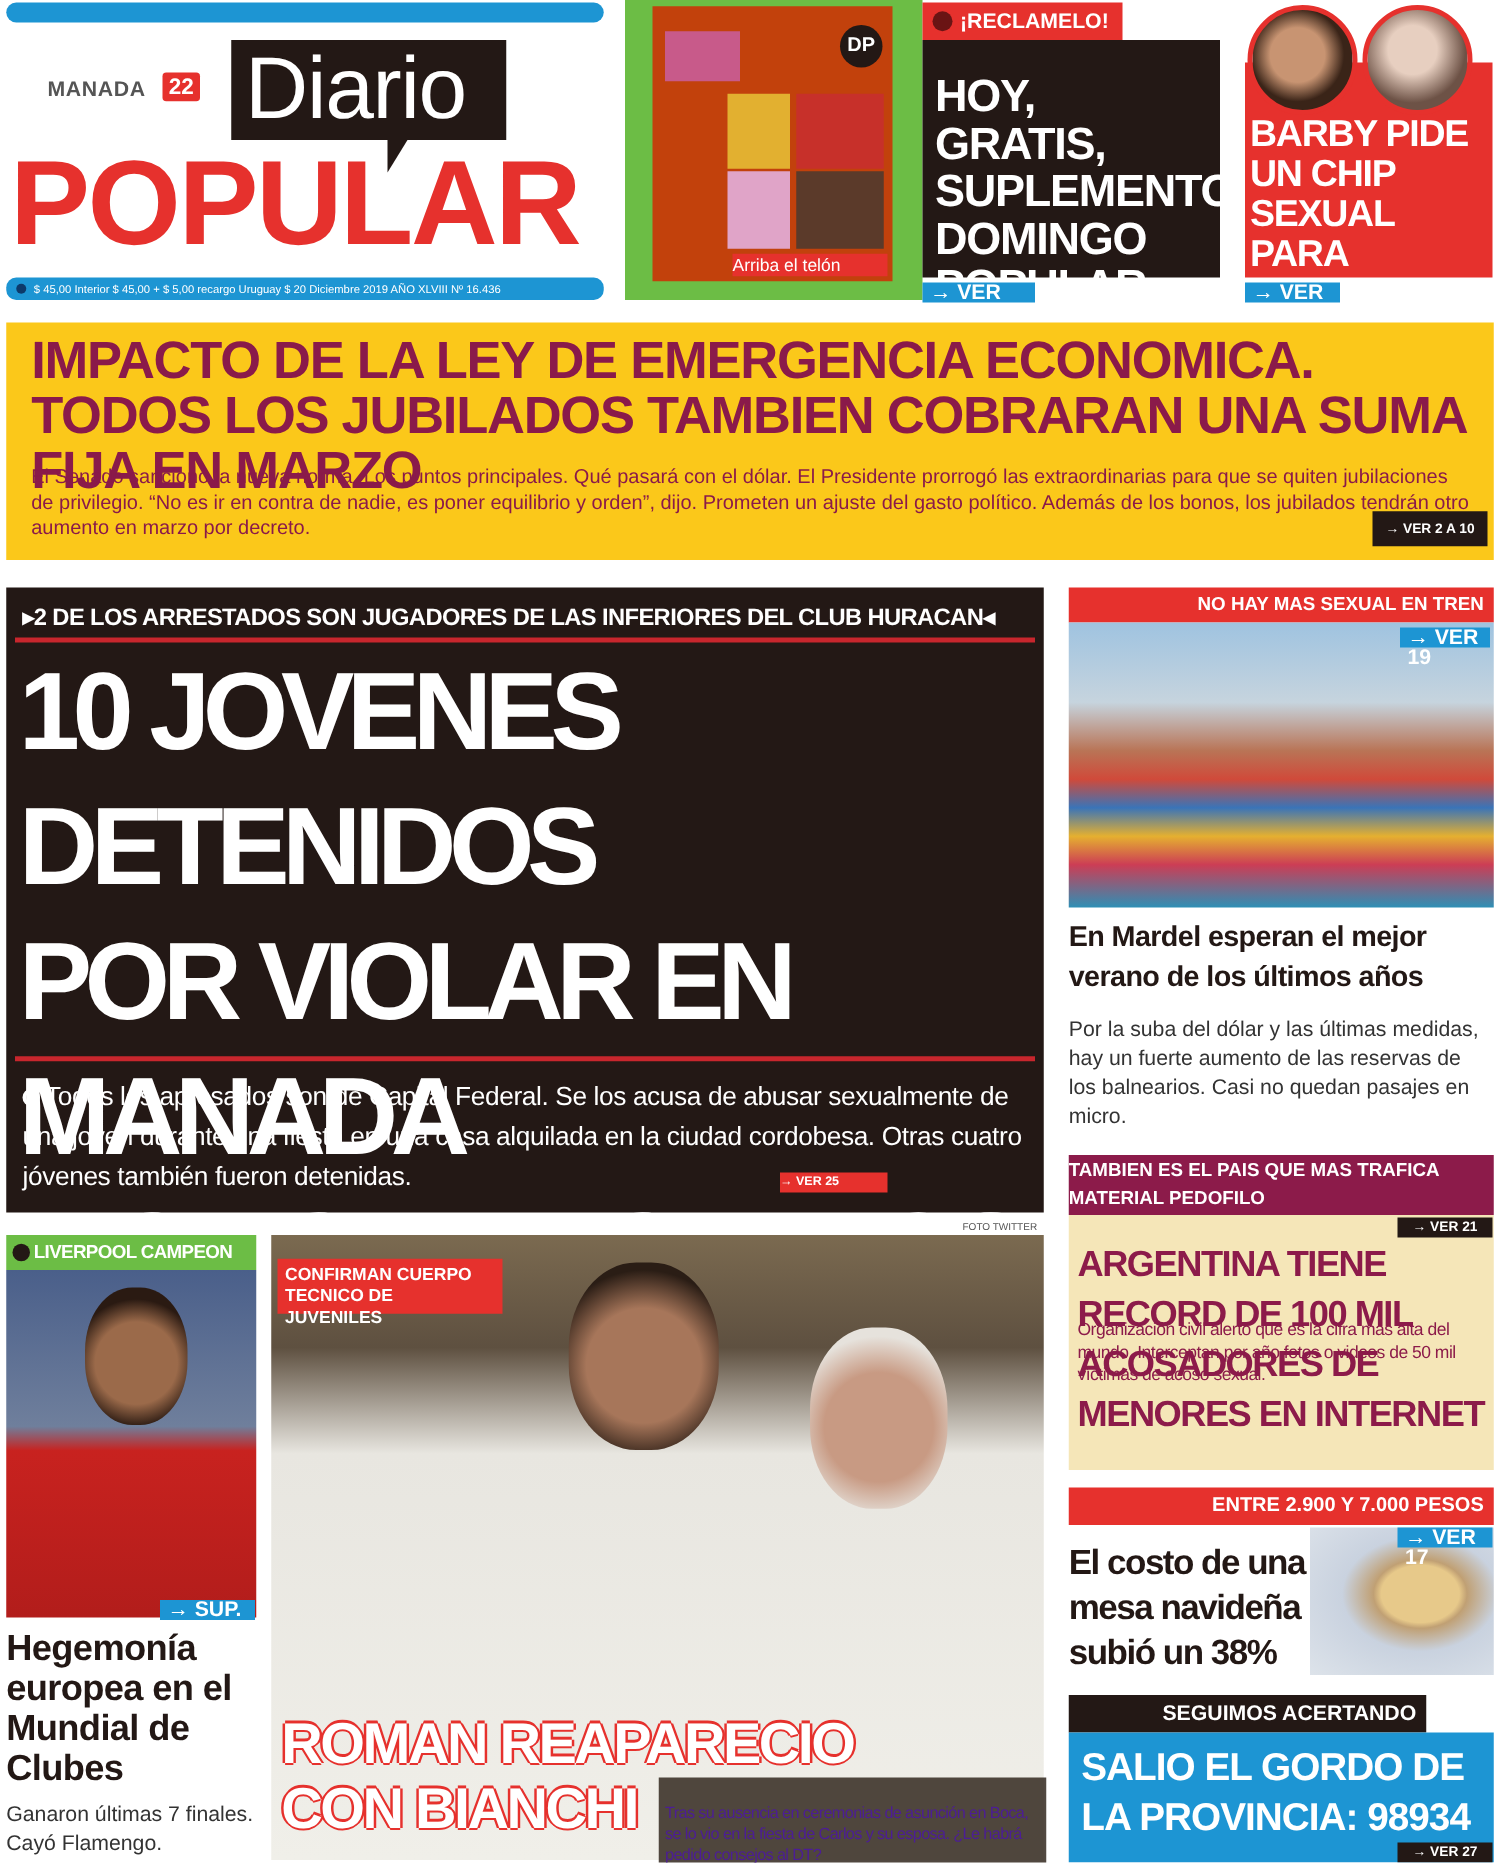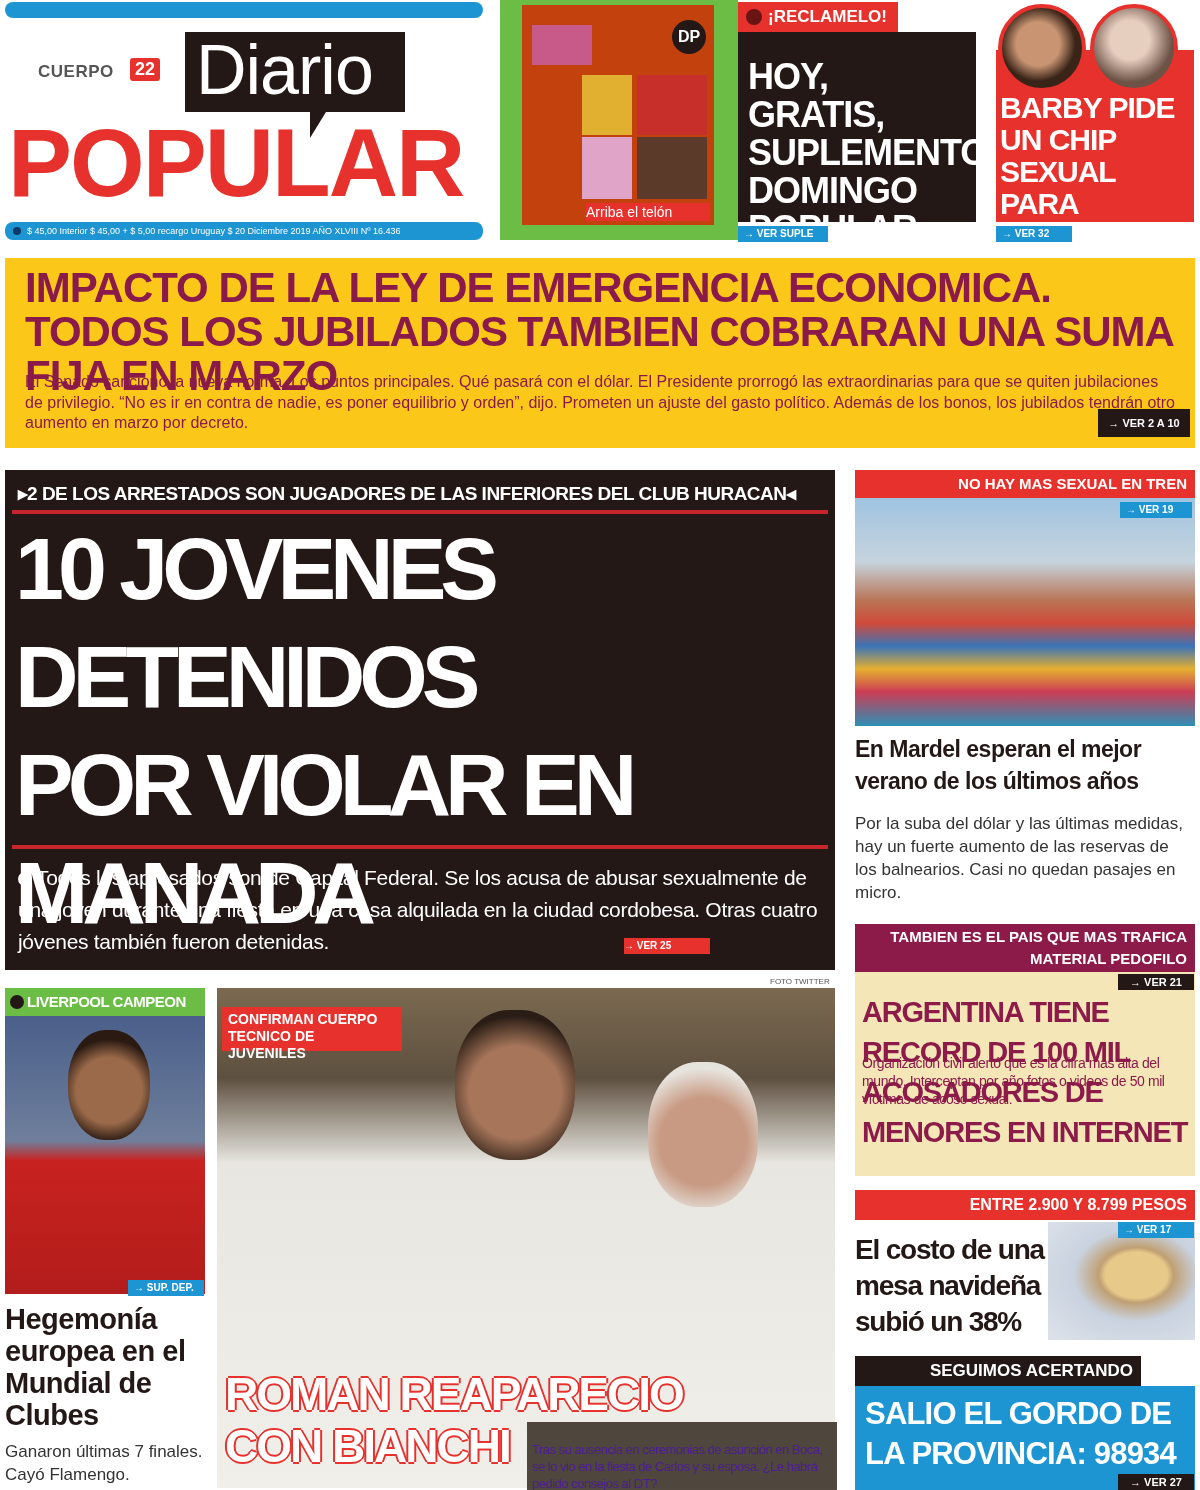--- a/index.html
+++ b/index.html
@@ -16,21 +16,21 @@
 #popular{left:8px;top:115px;font-size:96px;font-weight:bold;color:#e6312d;letter-spacing:-2px;line-height:96px}
 #pricebar{left:5px;top:222px;width:478px;height:18px;background:#1d95d3;border-radius:8px;color:#fff;font-size:9px;line-height:18px;padding-left:22px;white-space:nowrap}
 #pricebar .dot{position:absolute;left:8px;top:5px;width:8px;height:8px;border-radius:50%;background:#0d3a6a}
 
 #supp{left:500px;top:0;width:238px;height:240px;background:#6cbd45}
 #supp-cover{left:522px;top:5px;width:192px;height:220px;background:#c2410c;overflow:hidden}
 #supp-caption{left:586px;top:203px;width:124px;height:18px;background:#e6312d;color:#fff;font-size:14px;line-height:18px}
 #reclamelo{left:738px;top:2px;width:160px;height:30px;background:#e6312d;color:#fff;font-weight:bold;font-size:17px;line-height:30px;padding-left:30px}
 #reclamelo .play{position:absolute;left:8px;top:7px;width:16px;height:16px;border-radius:50%;background:#6a1414}
 #hoy-box{left:738px;top:32px;width:238px;height:190px;background:#231815;color:#fff;font-weight:bold;font-size:36px;line-height:38px;padding:26px 10px 0 10px;letter-spacing:-1px}
-.ver-blue{background:#1d95d3;color:#fff;font-weight:bold;font-size:10px;height:16px;line-height:16px;padding:0 6px}
+.ver-blue{background:#1d95d3;color:#fff;font-weight:bold;font-size:17px;height:16px;line-height:16px;padding:0 6px}
 #ver-suple{left:738px;top:226px;width:90px}
 
 #barby-box{left:996px;top:50px;width:198px;height:172px;background:#e6312d;color:#fff;font-weight:bold;font-size:30px;line-height:32px;padding:42px 4px 0 4px;letter-spacing:-1px}
 .circ{border-radius:50%;border:4px solid #e6312d;background:#6b4a3a;overflow:hidden}
 #barby-c1{left:998px;top:4px;width:88px;height:88px;background:radial-gradient(circle at 45% 45%,#c89472 0 35%,#3a2418 60%)}
 #barby-c2{left:1090px;top:4px;width:88px;height:88px;background:radial-gradient(circle at 45% 40%,#e7cfc0 0 30%,#6d5246 65%)}
 #ver-32{left:996px;top:226px;width:76px}
 
 #yellow{left:5px;top:258px;width:1190px;height:190px;background:#fbc81a}
 #y-head{left:25px;top:266px;width:1160px;font-weight:bold;font-size:42px;line-height:44px;color:#8a1a4a;letter-spacing:-1px}
@@ -45,21 +45,21 @@
 #main-head{left:15px;top:515px;width:820px;color:#fff;font-weight:bold;font-size:88px;line-height:108px;letter-spacing:-6px}
 #main-body{left:18px;top:862px;width:810px;color:#fff;font-size:21px;line-height:32px;letter-spacing:-.3px}
 #main-body .bul{display:inline-block;width:14px;height:14px;border-radius:50%;border:3px solid #fff;margin-right:4px;vertical-align:-1px}
 #ver-25{left:624px;top:938px;width:86px;height:16px;background:#e6312d;color:#fff;font-weight:bold;font-size:10px;line-height:16px;padding-right:25px}
 
 #tren-tag{left:855px;top:470px;width:340px;height:28px;background:#e6312d;color:#fff;font-weight:bold;font-size:15px;line-height:28px;text-align:right;padding-right:8px}
 #beach{left:855px;top:498px;width:340px;height:228px;background:linear-gradient(180deg,#9fc3e0 0%,#c6d4de 28%,#b97456 45%,#d04a3a 55%,#3a74b8 65%,#e5b030 75%,#cc3d55 85%,#2e8fb5 100%)}
 #ver-19{left:1120px;top:502px;width:72px}
 #mardel-head{left:855px;top:733px;width:345px;font-weight:bold;font-size:23px;line-height:32px;color:#231815;letter-spacing:-.5px}
 #mardel-body{left:855px;top:812px;width:340px;font-size:17px;line-height:23px;color:#333}
-#pais-tag{left:855px;top:924px;width:340px;height:48px;background:#8c1b4a;color:#fff;font-weight:bold;font-size:15px;line-height:22px;text-align:right;padding:2px 8px 0 0}
+#pais-tag{left:855px;top:924px;width:340px;height:48px;background:#8c1b4a;color:#fff;font-weight:bold;font-size:15px;line-height:22px;padding:2px 8px 0 0}
 #pais-box{left:855px;top:972px;width:340px;height:204px;background:#f5e6b8}
 #ver-21{left:1118px;top:974px;width:76px;height:16px;background:#231815;color:#fff;font-weight:bold;font-size:11px;line-height:16px;text-align:center}
 #pais-head{left:862px;top:992px;width:335px;font-weight:bold;font-size:29px;line-height:40px;color:#8c1b4a;letter-spacing:-1.2px}
 #pais-body{left:862px;top:1054px;width:330px;font-size:14px;line-height:18px;color:#8c1b4a;letter-spacing:-.4px}
 #pesos-tag{left:855px;top:1190px;width:340px;height:30px;background:#e6312d;color:#fff;font-weight:bold;font-size:16px;line-height:30px;text-align:right;padding-right:8px}
 #pan{left:1048px;top:1222px;width:147px;height:118px;background:radial-gradient(ellipse at 60% 45%,#e7c98a 0 25%,#c0a074 30%,#c9d2df 50%,#dde3ea 100%)}
 #ver-17{left:1118px;top:1222px;width:76px}
 #costo-head{left:855px;top:1232px;width:190px;font-weight:bold;font-size:28px;line-height:36px;color:#231815;letter-spacing:-1.2px}
 #acert-tag{left:855px;top:1356px;width:286px;height:30px;background:#231815;color:#fff;font-weight:bold;font-size:17px;line-height:30px;text-align:right;padding-right:8px}
 #gordo-box{left:855px;top:1386px;width:340px;height:104px;background:#1d95d3;color:#fff;font-weight:bold;font-size:31px;line-height:40px;padding:8px 10px;letter-spacing:-.8px}
@@ -77,21 +77,21 @@
 #roman-face{left:455px;top:1010px;width:120px;height:150px;border-radius:45%;background:radial-gradient(circle at 50% 55%,#a7765a 0 45%,#2a1d15 75%)}
 #bianchi-face{left:648px;top:1062px;width:110px;height:145px;border-radius:45%;background:radial-gradient(circle at 50% 55%,#c89a83 0 45%,#e6e2dc 75%)}
 #juv-tag{left:222px;top:1007px;width:180px;height:44px;background:#e6312d;color:#fff;font-weight:bold;font-size:14px;line-height:17px;padding:4px 6px}
 #roman-head{left:225px;top:1368px;width:520px;color:#fff;font-weight:bold;font-size:46px;line-height:52px;letter-spacing:-2px;text-shadow:-2px 0 #e6312d,2px 0 #e6312d,0 2px #e6312d,0 -2px #e6312d}
 #roman-body{left:527px;top:1422px;width:310px;background:rgba(50,40,30,.85);color:#4c1d95;font-size:13px;line-height:17px;padding:19px 5px;letter-spacing:-.5px}
 </style>
 </head>
 <body>
 
 <div class="abs" id="topbar"></div>
-<div class="abs" id="domingo">CUERPO</div>
+<div class="abs" id="domingo">MANADA</div>
 <div class="abs" id="daynum">22</div>
 <div class="abs" id="diario-box"></div>
 <div class="abs" id="diario-tail"></div>
 <div class="abs" id="diario">Diario</div>
 <div class="abs" id="popular">POPULAR</div>
 <div class="abs" id="pricebar"><span class="dot"></span><span>$ 45,00   Interior $ 45,00 + $ 5,00 recargo   Uruguay $ 20   Diciembre 2019   AÑO XLVIII Nº 16.436</span></div>
 
 <div class="abs" id="supp"></div>
 <div class="abs" id="supp-cover">
   <div style="position:absolute;left:150px;top:15px;width:34px;height:34px;border-radius:50%;background:#231815;color:#fff;font-weight:bold;font-size:16px;line-height:34px;text-align:center">DP</div>
@@ -133,21 +133,21 @@
 <div class="abs ver-blue" id="ver-19">→ VER 19</div>
 <div class="abs" id="mardel-head">En Mardel esperan el mejor verano de los últimos años</div>
 <div class="abs" id="mardel-body">Por la suba del dólar y las últimas medidas, hay un fuerte aumento de las reservas de los balnearios. Casi no quedan pasajes en micro.</div>
 
 <div class="abs" id="pais-tag">TAMBIEN ES EL PAIS QUE MAS TRAFICA MATERIAL PEDOFILO</div>
 <div class="abs" id="pais-box"></div>
 <div class="abs" id="ver-21">→ VER 21</div>
 <div class="abs cond" id="pais-head">ARGENTINA TIENE RECORD DE 100 MIL ACOSADORES DE MENORES EN INTERNET</div>
 <div class="abs" id="pais-body">Organización civil alertó que es la cifra más alta del mundo. Interceptan por año fotos o videos de 50 mil víctimas de acoso sexual.</div>
 
-<div class="abs" id="pesos-tag">ENTRE 2.900 Y 8.799 PESOS</div>
+<div class="abs" id="pesos-tag">ENTRE 2.900 Y 7.000 PESOS</div>
 <div class="abs" id="pan"></div>
 <div class="abs ver-blue" id="ver-17">→ VER 17</div>
 <div class="abs cond" id="costo-head">El costo de una mesa navideña subió un 38%</div>
 
 <div class="abs" id="acert-tag">SEGUIMOS ACERTANDO</div>
 <div class="abs cond" id="gordo-box">SALIO EL GORDO DE LA PROVINCIA: 98934</div>
 <div class="abs" id="ver-27">→ VER 27</div>
 
 <div class="abs" id="liv-tag"><span style="position:absolute;left:5px;top:7px;width:14px;height:14px;border-radius:50%;background:#231815"></span><span>LIVERPOOL CAMPEON</span></div>
 <div class="abs" id="liv-photo"></div>

